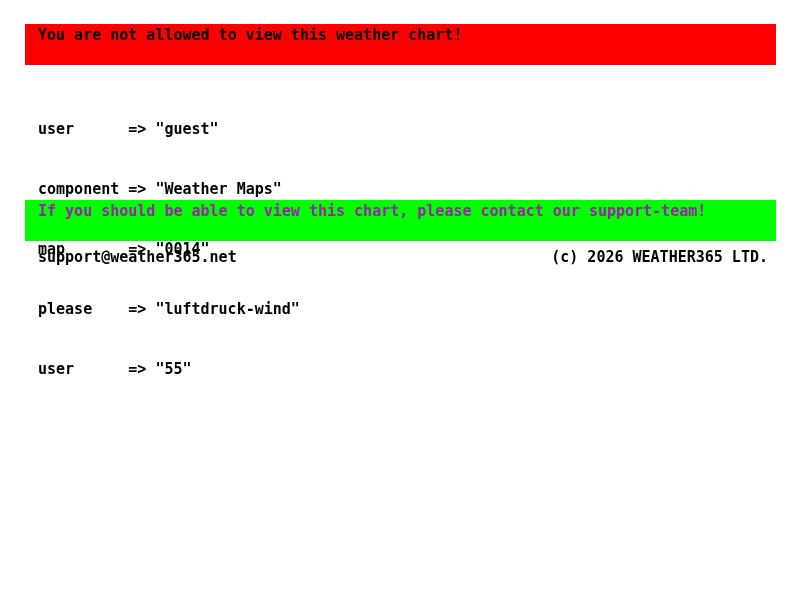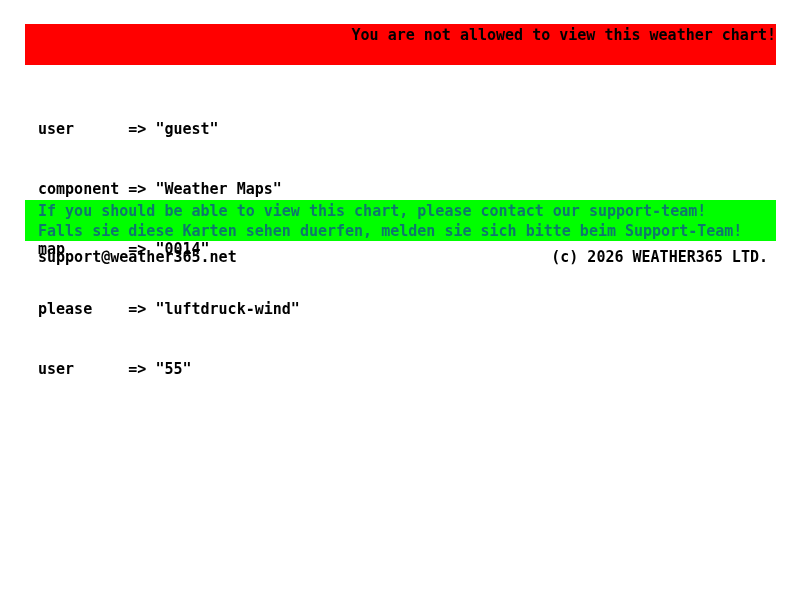--- a/index.html
+++ b/index.html
@@ -58,35 +58,34 @@
     display: flex;
     justify-content: space-between;
     white-space: pre;
   }
 </style>
 </head>
 <body>
 
 <div class="page">
 
-  <div class="banner banner-error" style="background: rgb(255, 0, 0); color: rgb(0, 0, 0); text-align: right;">
+  <div class="banner banner-error" style="background: rgb(255, 0, 0); color: rgb(0, 0, 0);">
     <div class="banner-line">You are not allowed to view this weather chart!</div>
   </div>
 
   <div class="kv-block">
     <div class="kv-row"><span class="k">user</span><span class="arrow">=&gt;</span><span class="v">"guest"</span></div>
     <div class="kv-row"><span class="k">component</span><span class="arrow">=&gt;</span><span class="v">"Weather Maps"</span></div>
     <div class="kv-row"><span class="k">map</span><span class="arrow">=&gt;</span><span class="v">"0014"</span></div>
     <div class="kv-row"><span class="k">please</span><span class="arrow">=&gt;</span><span class="v">"luftdruck-wind"</span></div>
     <div class="kv-row"><span class="k">user</span><span class="arrow">=&gt;</span><span class="v">"55"</span></div>
   </div>
 
-  <div class="banner banner-help" style="background: rgb(0, 255, 0); color: #0f766e;">
+  <div class="banner banner-help" style="background: rgb(0, 255, 0); color: #a21caf;">
     <div class="banner-line">If you should be able to view this chart, please contact our support-team!</div>
-    <div class="banner-line">Falls sie diese Karten sehen duerfen, melden sie sich bitte beim Support-Team!</div>
   </div>
 
   <div class="footer">
     <span>support@weather365.net</span>
     <span>(c) 2026 WEATHER365 LTD.</span>
   </div>
 
 </div>
 
 </body></html>

